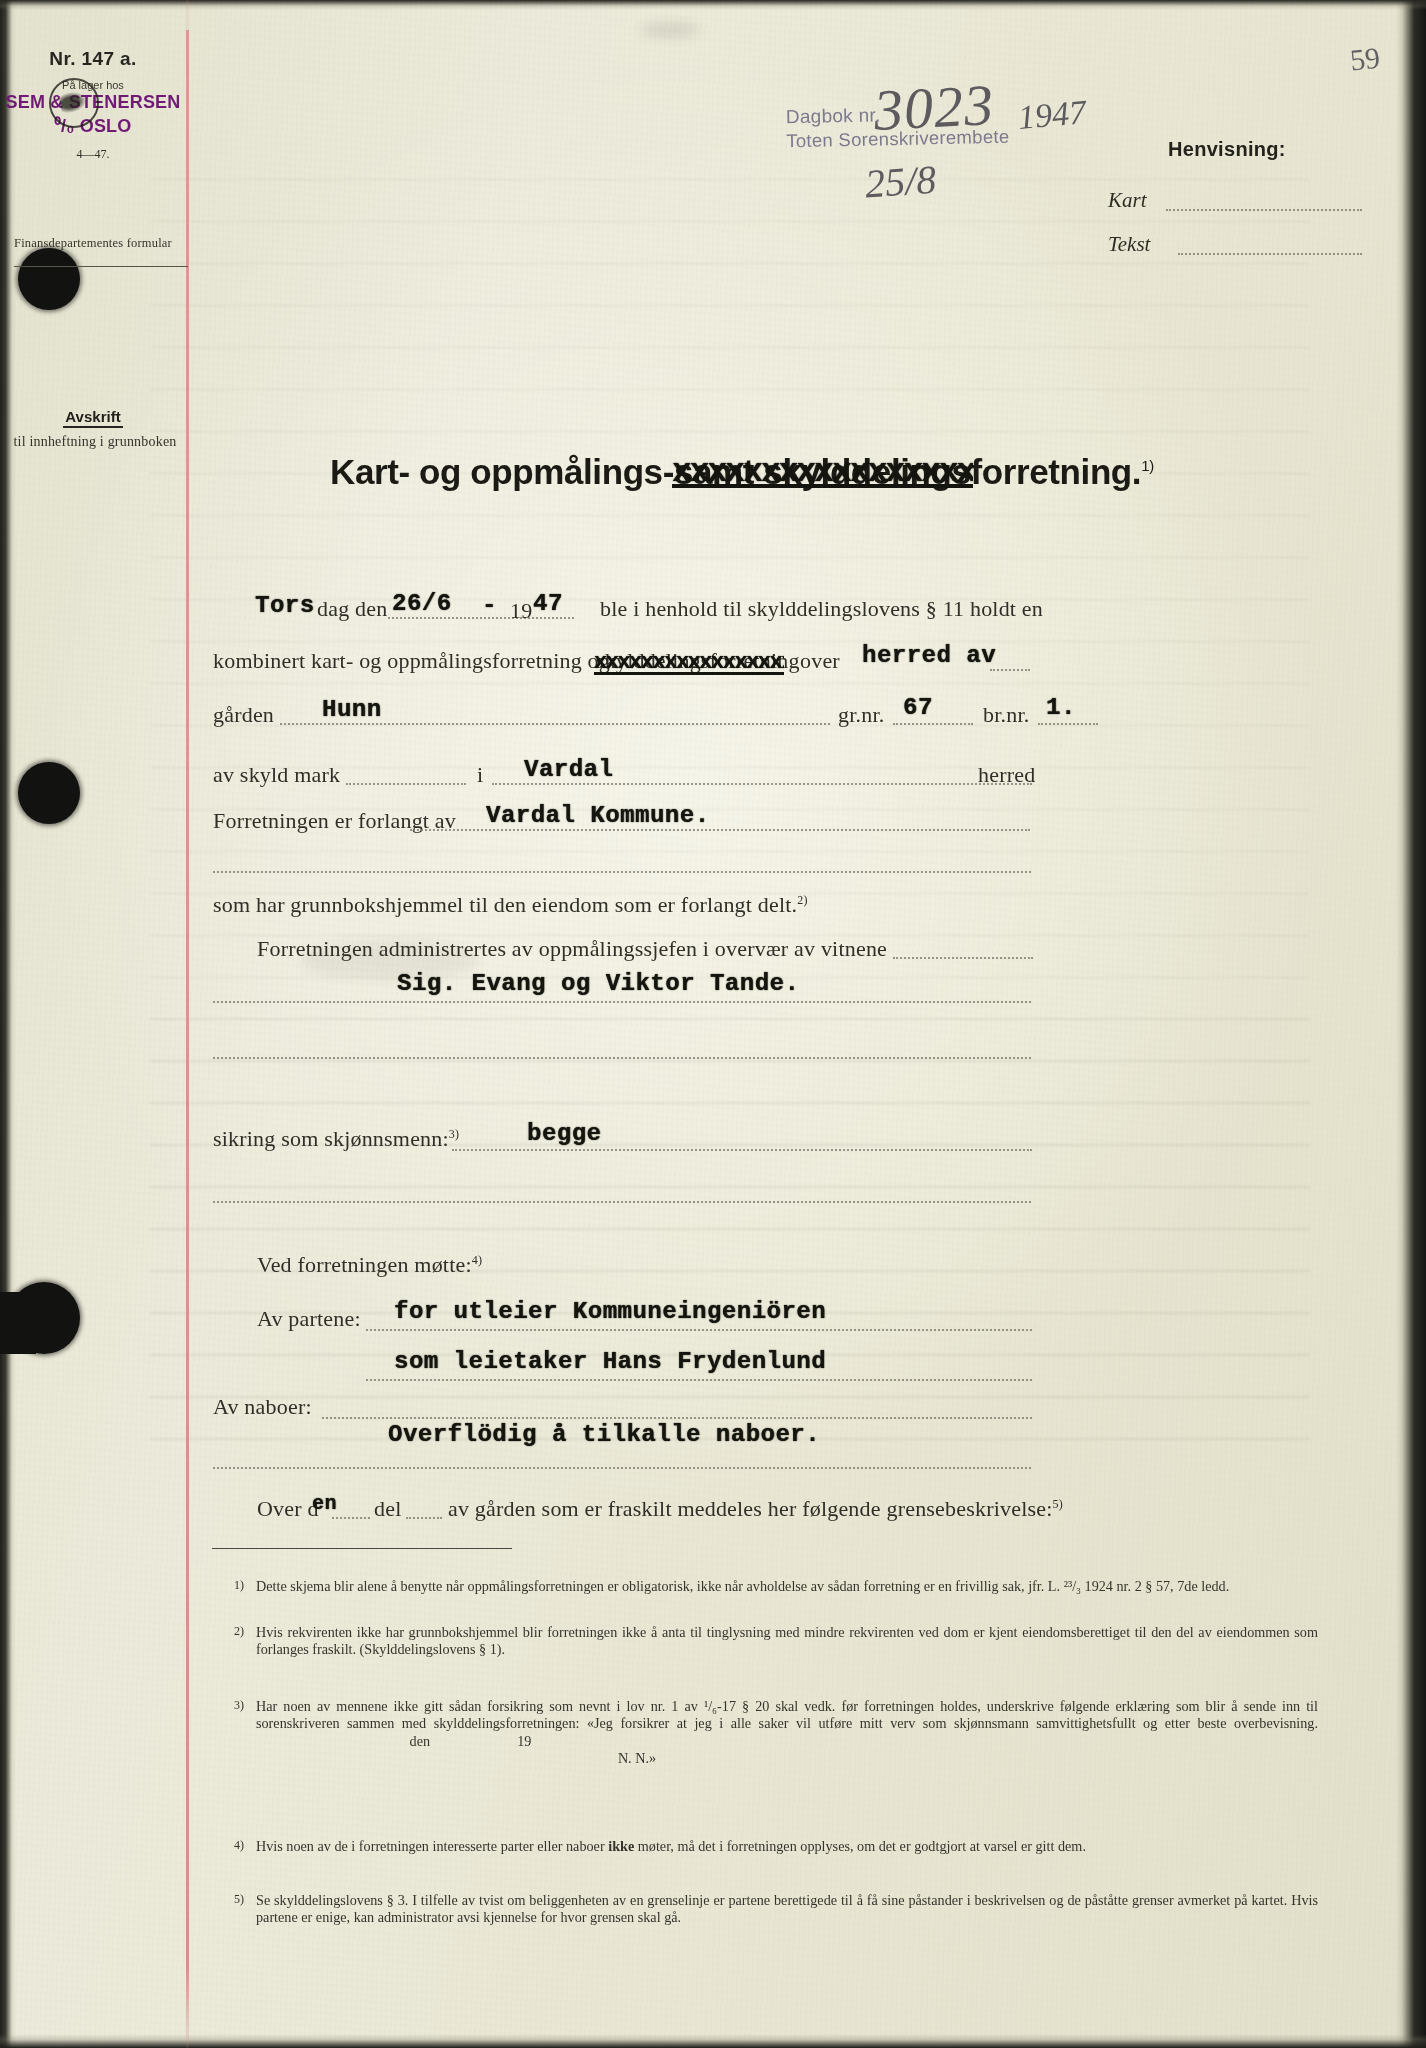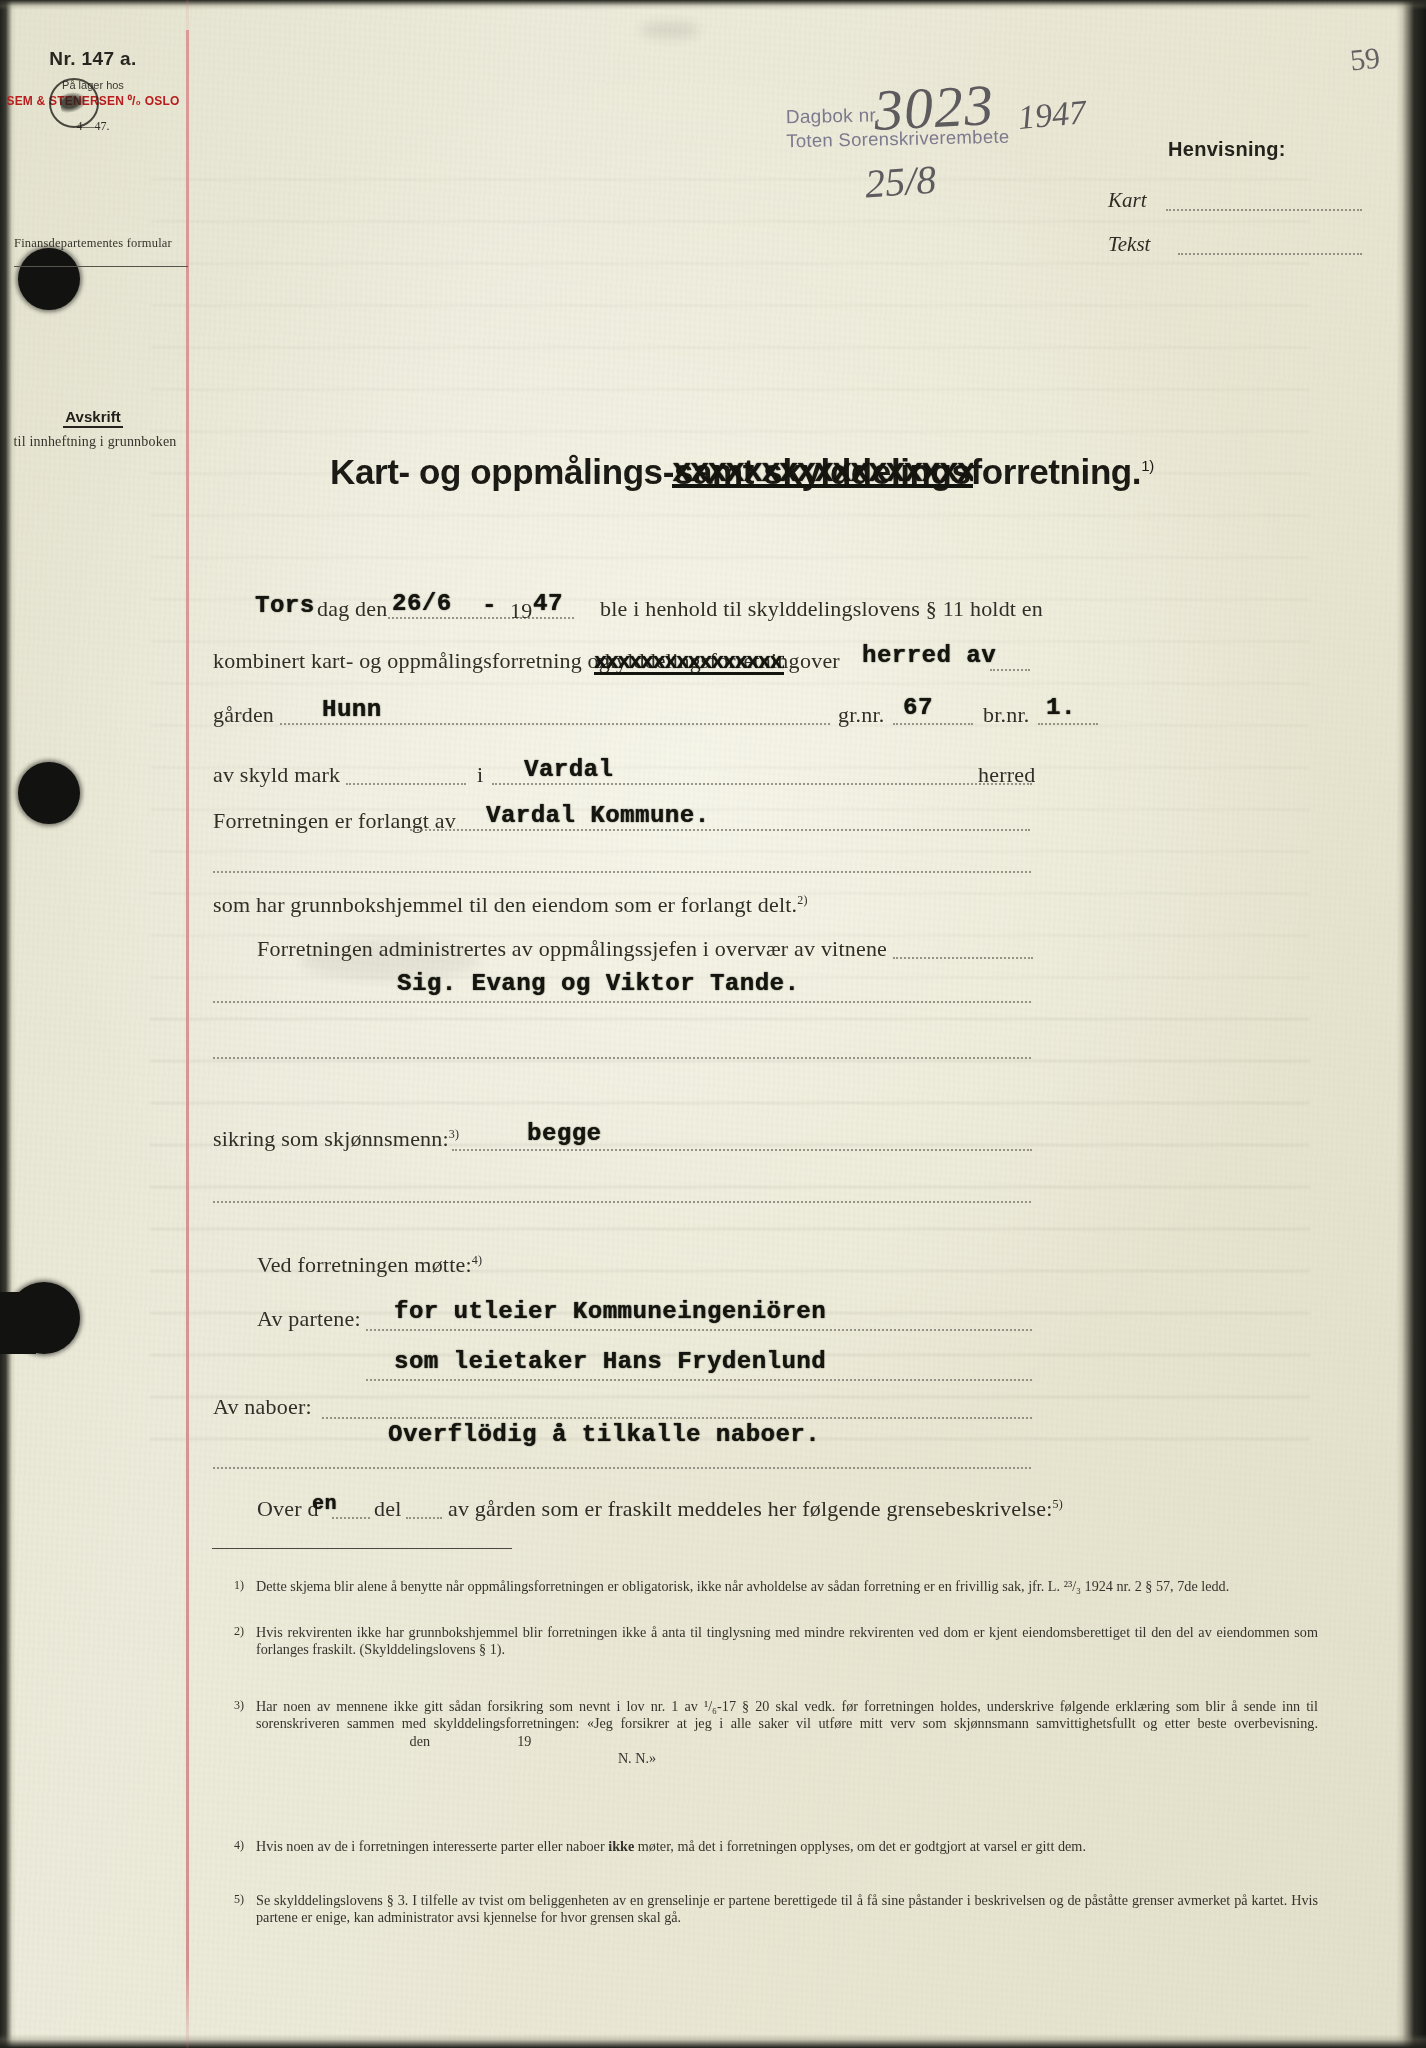--- a/index.html
+++ b/index.html
@@ -78,21 +78,21 @@
   .dots{
     position:absolute;height:1px;
     border-bottom:2px dotted #78766a;opacity:.75;
   }
 
   
   .mast{position:absolute;left:0;top:0;width:186px;text-align:center;}
   .mast .nr{font-family:"Liberation Sans", sans-serif;font-weight:bold;font-size:19px;color:#26251f;
             letter-spacing:.4px;margin-top:48px;}
   .mast .pa{font-family:"Liberation Sans", sans-serif;font-size:11px;color:#3a382f;margin-top:9px;}
-  .mast .firm{font-family:"Liberation Sans", sans-serif;font-weight:bold;font-size:12px;color:#b91c1c;
+  .mast .firm{font-family:"Liberation Sans", sans-serif;font-weight:bold;font-size:18px;color:#701a75;
               letter-spacing:.2px;margin-top:1px;}
   .mast .yr{font-family:"Liberation Serif", serif;font-size:12px;color:#2f2e27;margin-top:10px;}
   .stampcirc{
     position:absolute;left:49px;top:78px;width:46px;height:46px;border-radius:50%;
     border:2.5px solid #1d1c17;opacity:.78;
   }
   .stampcirc::after{
     content:"";position:absolute;left:9px;top:12px;width:26px;height:20px;
     background:radial-gradient(ellipse at 40% 50%, #22211b 0 38%, rgba(34,33,27,0) 72%);
     transform:rotate(-12deg);

